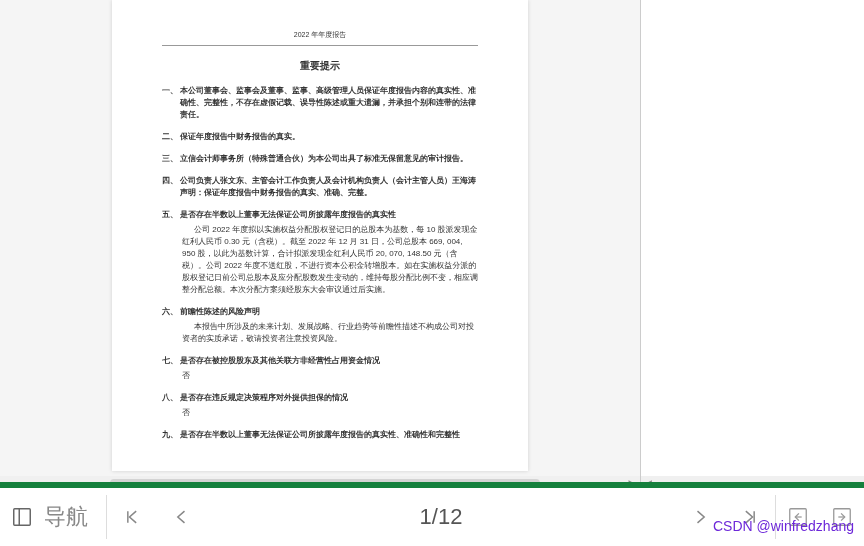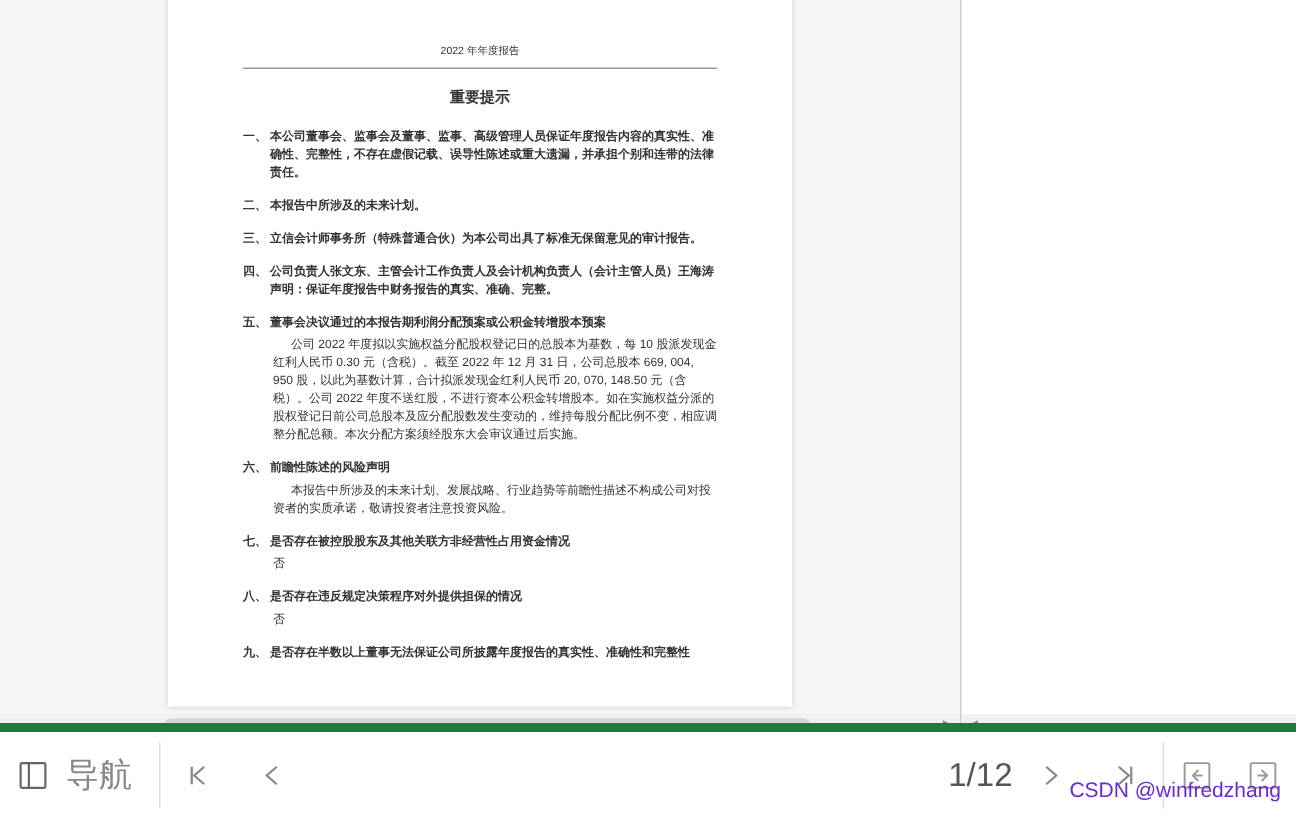--- a/index.html
+++ b/index.html
@@ -127,21 +127,21 @@
     .tb-nav-label {
       font-size: 22px;
       color: #888;
       padding-right: 18px;
     }
     .tb-sep { width: 1px; height: 44px; background: #ddd; }
     .tb-arrow { width: 50px; font-size: 20px; }
     .tb-arrow svg { stroke: #888; fill: none; }
     .tb-page {
       flex: 1;
-      text-align: right;
+      text-align: center;
       font-size: 22px;
       color: #555;
       font-weight: 400;
     }
     .tb-right { display: flex; align-items: center; height: 100%; }
     .tb-sq { width: 44px; }
     .tb-sq svg { stroke: #999; fill: none; }
     .watermark {
       position: absolute;
       right: 10px;
@@ -163,42 +163,42 @@
     <div class="section">
       <div class="section-heading">
           <span class="section-num">一、</span>
           <span class="section-text">本公司董事会、监事会及董事、监事、高级管理人员保证年度报告内容的真实性、准确性、完整性，不存在虚假记载、误导性陈述或重大遗漏，并承担个别和连带的法律责任。</span>
         </div>
     </div>
 
     <div class="section">
       <div class="section-heading">
           <span class="section-num">二、</span>
-          <span class="section-text">本报告中所涉及的未来计划。</span>
+          <span class="section-text">保证年度报告中财务报告的真实。</span>
         </div>
     </div>
 
     <div class="section">
       <div class="section-heading">
           <span class="section-num">三、</span>
           <span class="section-text">立信会计师事务所（特殊普通合伙）为本公司出具了标准无保留意见的审计报告。</span>
         </div>
     </div>
 
     <div class="section">
       <div class="section-heading">
           <span class="section-num">四、</span>
           <span class="section-text">公司负责人张文东、主管会计工作负责人及会计机构负责人（会计主管人员）王海涛声明：保证年度报告中财务报告的真实、准确、完整。</span>
         </div>
     </div>
 
     <div class="section">
       <div class="section-heading">
           <span class="section-num">五、</span>
-          <span class="section-text">董事会决议通过的本报告期利润分配预案或公积金转增股本预案</span>
+          <span class="section-text">是否存在半数以上董事无法保证公司所披露年度报告的真实性</span>
         </div>
       <div class="section-body indent">公司 2022 年度拟以实施权益分配股权登记日的总股本为基数，每 10 股派发现金红利人民币 0.30 元（含税）。截至 2022 年 12 月 31 日，公司总股本 669, 004, 950 股，以此为基数计算，合计拟派发现金红利人民币 20, 070, 148.50 元（含税）。公司 2022 年度不送红股，不进行资本公积金转增股本。如在实施权益分派的股权登记日前公司总股本及应分配股数发生变动的，维持每股分配比例不变，相应调整分配总额。本次分配方案须经股东大会审议通过后实施。</div>
     </div>
 
     <div class="section">
       <div class="section-heading">
           <span class="section-num">六、</span>
           <span class="section-text">前瞻性陈述的风险声明</span>
         </div>
       <div class="section-body indent">本报告中所涉及的未来计划、发展战略、行业趋势等前瞻性描述不构成公司对投资者的实质承诺，敬请投资者注意投资风险。</div>

